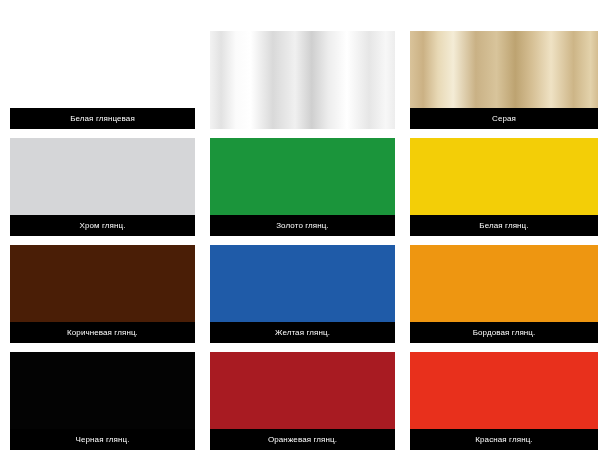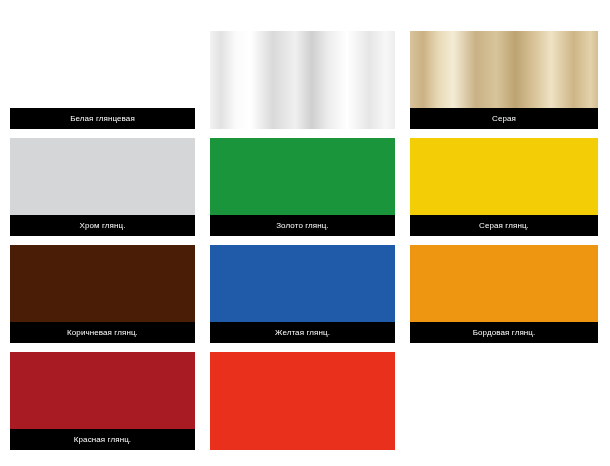--- a/index.html
+++ b/index.html
@@ -120,41 +120,46 @@
     <div class="swatch-label">Хром глянц.</div>
   </div>
 
   <div class="swatch-card row-2">
     <div class="swatch-color finish-solid" style="background: rgb(27, 149, 59);"></div>
     <div class="swatch-label">Золото глянц.</div>
   </div>
 
   <div class="swatch-card row-2">
     <div class="swatch-color finish-solid" style="background: rgb(243, 206, 7);"></div>
-    <div class="swatch-label">Серая глянц.</div>
+    <div class="swatch-label">Белая глянц.</div>
   </div>
 
   <div class="swatch-card row-3">
     <div class="swatch-color finish-solid" style="background: rgb(74, 30, 6);"></div>
     <div class="swatch-label">Коричневая глянц.</div>
   </div>
 
   <div class="swatch-card row-3">
     <div class="swatch-color finish-solid" style="background: rgb(31, 91, 168);"></div>
     <div class="swatch-label">Желтая глянц.</div>
   </div>
 
   <div class="swatch-card row-3">
     <div class="swatch-color finish-solid" style="background: rgb(238, 150, 17);"></div>
     <div class="swatch-label">Бордовая глянц.</div>
   </div>
 
+  <div class="swatch-card row-4">
+    <div class="swatch-color finish-solid" style="background: rgb(3, 3, 3);"></div>
+    <div class="swatch-label">Черная глянц.</div>
+  </div>
 
   <div class="swatch-card row-4">
     <div class="swatch-color finish-solid" style="background: rgb(168, 27, 34);"></div>
-    <div class="swatch-label">Красная глянц.</div>
+    <div class="swatch-label">Оранжевая глянц.</div>
   </div>
 
   <div class="swatch-card row-4">
     <div class="swatch-color finish-solid" style="background: rgb(232, 48, 28);"></div>
+    <div class="swatch-label">Красная глянц.</div>
   </div>
 
 </div>
 
 </body></html>

